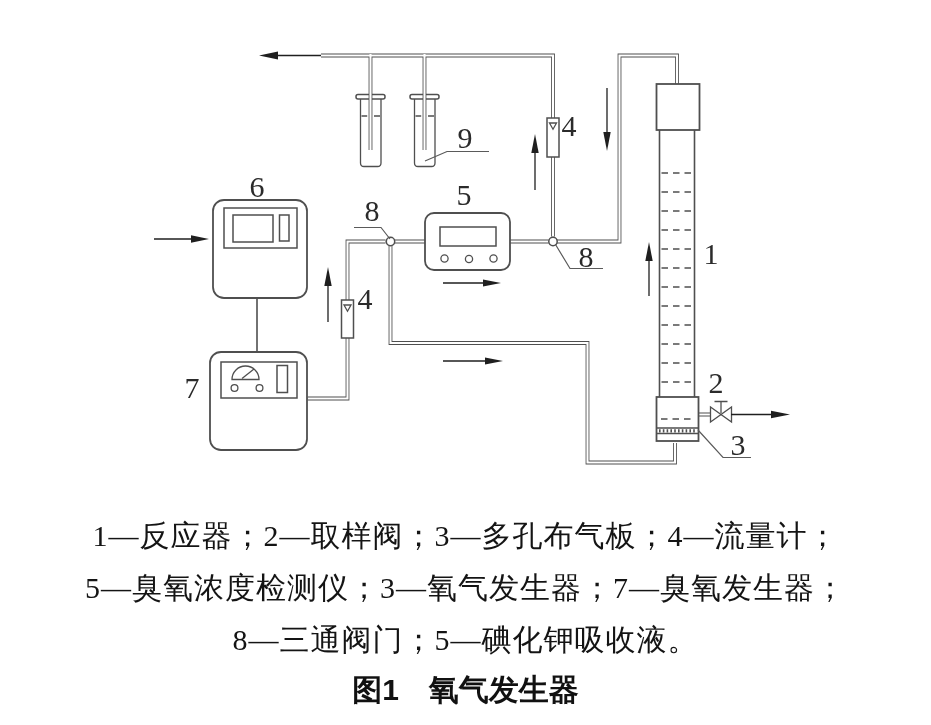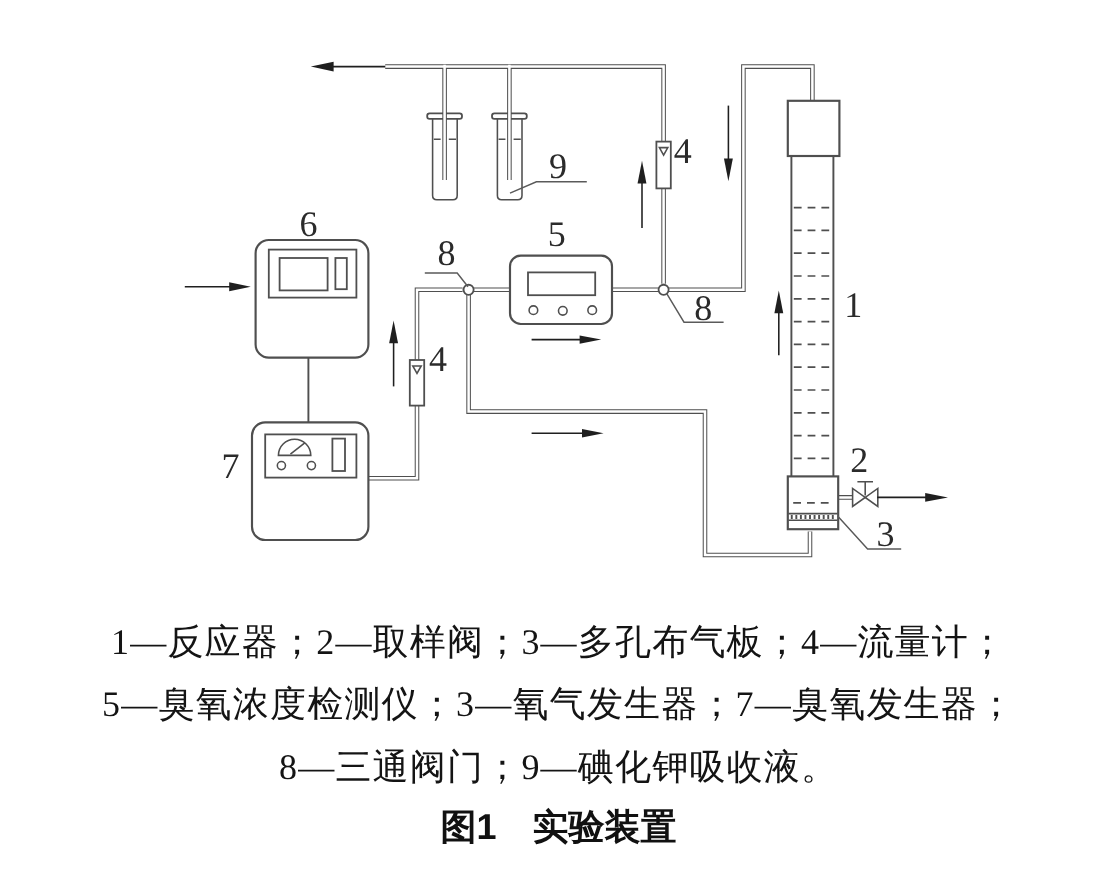--- a/index.html
+++ b/index.html
@@ -171,18 +171,18 @@
       <text class="lbl" x="192" y="398">7</text>
       <text class="lbl" x="372" y="221">8</text>
       <text class="lbl" x="586" y="267">8</text>
       <text class="lbl" x="465" y="148">9</text>
     </g>
   </svg>
 
   <div class="legend">
     <div class="legend-line">1—反应器；2—取样阀；3—多孔布气板；4—流量计；</div>
     <div class="legend-line">5—臭氧浓度检测仪；3—氧气发生器；7—臭氧发生器；</div>
-    <div class="legend-line">8—三通阀门；9—碘化钾吸收液。</div>
+    <div class="legend-line">8—三通阀门；5—碘化钾吸收液。</div>
   </div>
 
-  <div class="figure-caption">图1　实验装置</div>
+  <div class="figure-caption">图1　氧气发生器</div>
 
 </div>
 
 </body></html>

